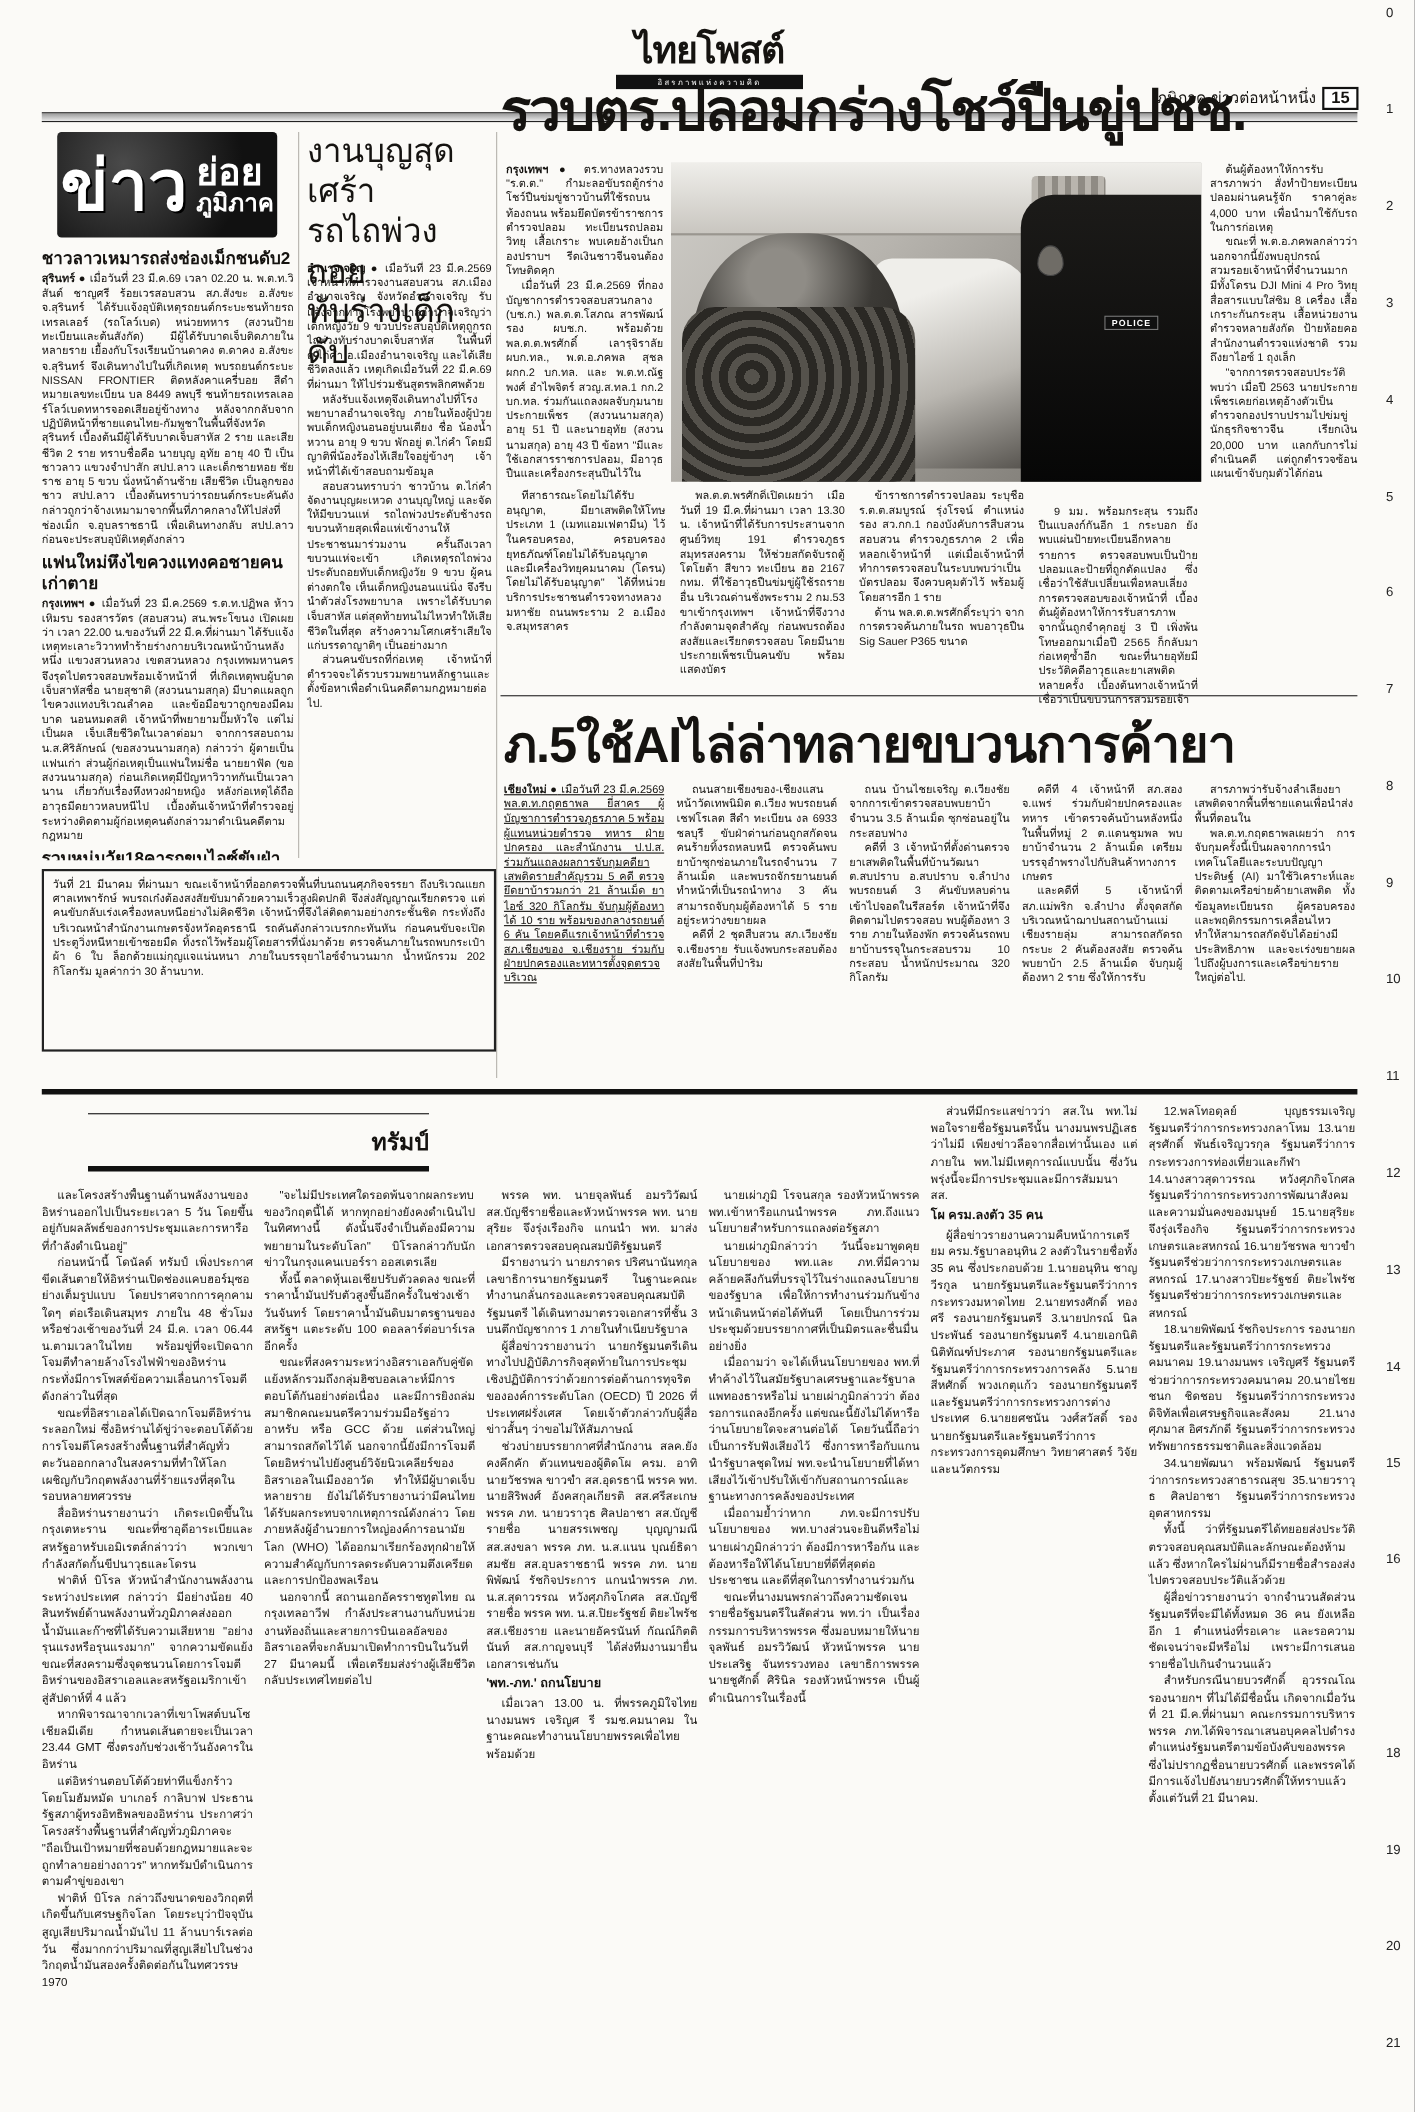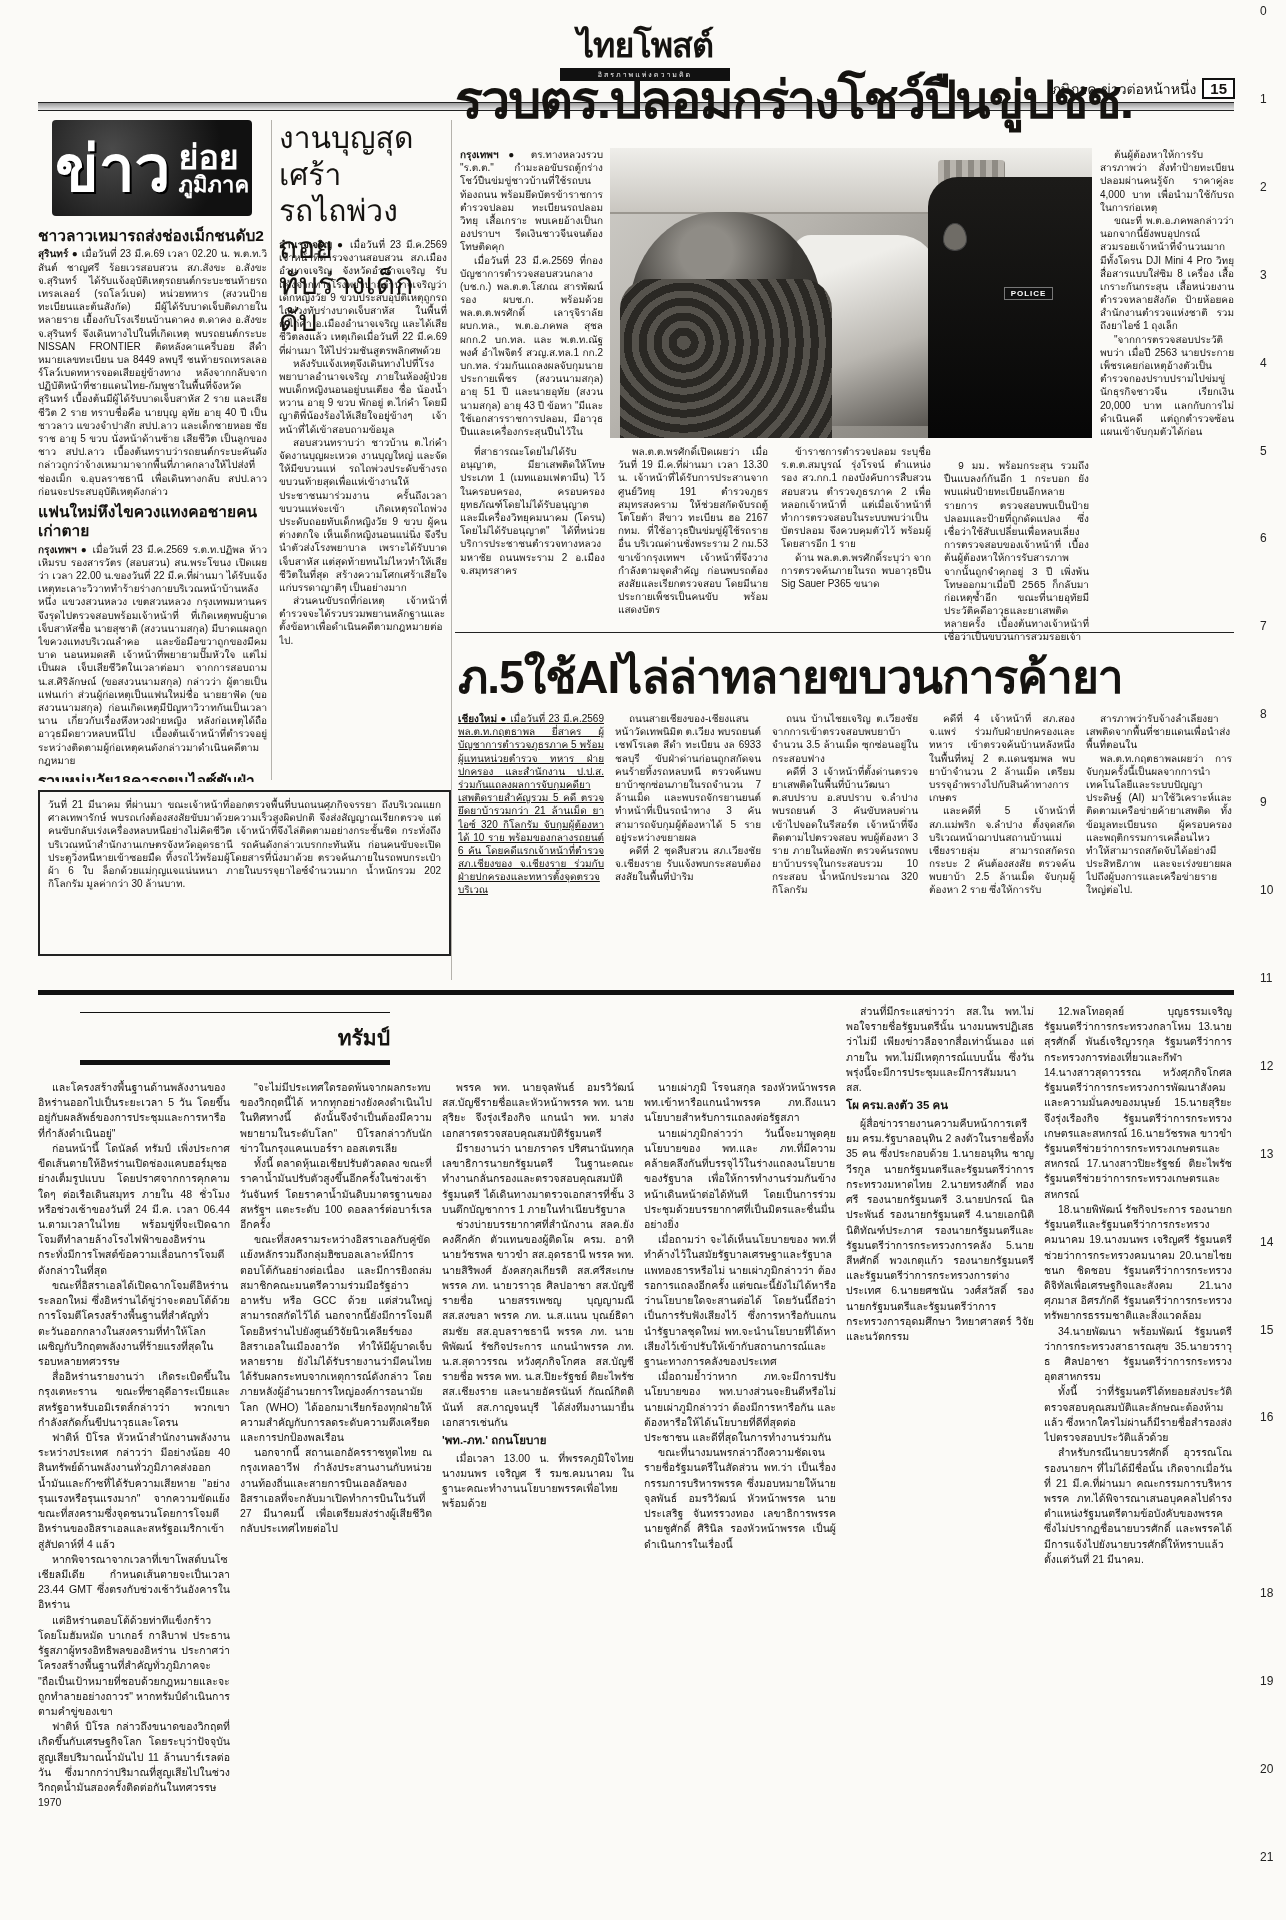--- a/index.html
+++ b/index.html
@@ -215,20 +215,21 @@
         <p>ทั้งนี้ ตลาดหุ้นเอเชียปรับตัวลดลง ขณะที่ราคาน้ำมันปรับตัวสูงขึ้นอีกครั้งในช่วงเช้าวันจันทร์ โดยราคาน้ำมันดิบมาตรฐานของสหรัฐฯ แตะระดับ 100 ดอลลาร์ต่อบาร์เรลอีกครั้ง</p>
         <p>ขณะที่สงครามระหว่างอิสราเอลกับคู่ขัดแย้งหลักรวมถึงกลุ่มฮิซบอลเลาะห์มีการตอบโต้กันอย่างต่อเนื่อง และมีการยิงถล่มสมาชิกคณะมนตรีความร่วมมือรัฐอ่าวอาหรับ หรือ GCC ด้วย แต่ส่วนใหญ่สามารถสกัดไว้ได้ นอกจากนี้ยังมีการโจมตีโดยอิหร่านไปยังศูนย์วิจัยนิวเคลียร์ของอิสราเอลในเมืองอาวัด ทำให้มีผู้บาดเจ็บหลายราย ยังไม่ได้รับรายงานว่ามีคนไทยได้รับผลกระทบจากเหตุการณ์ดังกล่าว โดยภายหลังผู้อำนวยการใหญ่องค์การอนามัยโลก (WHO) ได้ออกมาเรียกร้องทุกฝ่ายให้ความสำคัญกับการลดระดับความตึงเครียดและการปกป้องพลเรือน</p>
         <p>นอกจากนี้ สถานเอกอัครราชทูตไทย ณ กรุงเทลอาวีฟ กำลังประสานงานกับหน่วยงานท้องถิ่นและสายการบินเอลอัลของอิสราเอลที่จะกลับมาเปิดทำการบินในวันที่ 27 มีนาคมนี้ เพื่อเตรียมส่งร่างผู้เสียชีวิตกลับประเทศไทยต่อไป</p>
       </div>
   </div>
 
   <div class="abs col" style="left:442px;top:1080px;width:192px;height:828px;font-size:10.5px;line-height:1.45;">
     <div>
         <p>พรรค พท. นายจุลพันธ์ อมรวิวัฒน์ สส.บัญชีรายชื่อและหัวหน้าพรรค พท. นายสุริยะ จึงรุ่งเรืองกิจ แกนนำ พท. มาส่งเอกสารตรวจสอบคุณสมบัติรัฐมนตรี</p>
         <p>มีรายงานว่า นายภราดร ปริศนานันทกุล เลขาธิการนายกรัฐมนตรี ในฐานะคณะทำงานกลั่นกรองและตรวจสอบคุณสมบัติรัฐมนตรี ได้เดินทางมาตรวจเอกสารที่ชั้น 3 บนตึกบัญชาการ 1 ภายในทำเนียบรัฐบาล</p>
+        <p>ผู้สื่อข่าวรายงานว่า นายกรัฐมนตรีเดินทางไปปฏิบัติภารกิจสุดท้ายในการประชุมเชิงปฏิบัติการว่าด้วยการต่อต้านการทุจริตขององค์การระดับโลก (OECD) ปี 2026 ที่ประเทศฝรั่งเศส โดยเจ้าตัวกล่าวกับผู้สื่อข่าวสั้นๆ ว่าขอไม่ให้สัมภาษณ์</p>
         <p>ช่วงบ่ายบรรยากาศที่สำนักงาน สลค.ยังคงคึกคัก ตัวแทนของผู้ติดโผ ครม. อาทิ นายวัชรพล ขาวขำ สส.อุดรธานี พรรค พท. นายสิริพงศ์ อังคสกุลเกียรติ สส.ศรีสะเกษ พรรค ภท. นายวราวุธ ศิลปอาชา สส.บัญชีรายชื่อ นายสรรเพชญ บุญญามณี สส.สงขลา พรรค ภท. น.ส.แนน บุณย์ธิดา สมชัย สส.อุบลราชธานี พรรค ภท. นายพิพัฒน์ รัชกิจประการ แกนนำพรรค ภท. น.ส.สุดาวรรณ หวังศุภกิจโกศล สส.บัญชีรายชื่อ พรรค พท. น.ส.ปิยะรัฐชย์ ติยะไพรัช สส.เชียงราย และนายอัครนันท์ กัณณ์กิตตินันท์ สส.กาญจนบุรี ได้ส่งทีมงานมายื่นเอกสารเช่นกัน</p>
       </div>
     <div class="subhead">'พท.-ภท.' ถกนโยบาย</div>
     <div>
         <p>เมื่อเวลา 13.00 น. ที่พรรคภูมิใจไทย นางมนพร เจริญศ รี รมช.คมนาคม ในฐานะคณะทำงานนโยบายพรรคเพื่อไทย พร้อมด้วย</p>
       </div>
   </div>
   <div class="abs col" style="left:644px;top:1080px;width:192px;height:828px;font-size:10.5px;line-height:1.45;">
     <div>
         <p>นายเผ่าภูมิ โรจนสกุล รองหัวหน้าพรรค พท.เข้าหารือแกนนำพรรค ภท.ถึงแนวนโยบายสำหรับการแถลงต่อรัฐสภา</p>
@@ -246,20 +247,21 @@
     <div>
         <p>ผู้สื่อข่าวรายงานความคืบหน้าการเตรียม ครม.รัฐบาลอนุทิน 2 ลงตัวในรายชื่อทั้ง 35 คน ซึ่งประกอบด้วย 1.นายอนุทิน ชาญวีรกูล นายกรัฐมนตรีและรัฐมนตรีว่าการกระทรวงมหาดไทย 2.นายทรงศักดิ์ ทองศรี รองนายกรัฐมนตรี 3.นายปกรณ์ นิลประพันธ์ รองนายกรัฐมนตรี 4.นายเอกนิติ นิติทัณฑ์ประภาศ รองนายกรัฐมนตรีและรัฐมนตรีว่าการกระทรวงการคลัง 5.นายสีหศักดิ์ พวงเกตุแก้ว รองนายกรัฐมนตรีและรัฐมนตรีว่าการกระทรวงการต่างประเทศ 6.นายยศชนัน วงศ์สวัสดิ์ รองนายกรัฐมนตรีและรัฐมนตรีว่าการกระทรวงการอุดมศึกษา วิทยาศาสตร์ วิจัยและนวัตกรรม</p>
       </div>
   </div>
   <div class="abs col" style="left:1044px;top:1004px;width:188px;height:904px;font-size:10.5px;line-height:1.45;">
     <div>
         <p>12.พลโทอดุลย์ บุญธรรมเจริญ รัฐมนตรีว่าการกระทรวงกลาโหม 13.นายสุรศักดิ์ พันธ์เจริญวรกุล รัฐมนตรีว่าการกระทรวงการท่องเที่ยวและกีฬา 14.นางสาวสุดาวรรณ หวังศุภกิจโกศล รัฐมนตรีว่าการกระทรวงการพัฒนาสังคมและความมั่นคงของมนุษย์ 15.นายสุริยะ จึงรุ่งเรืองกิจ รัฐมนตรีว่าการกระทรวงเกษตรและสหกรณ์ 16.นายวัชรพล ขาวขำ รัฐมนตรีช่วยว่าการกระทรวงเกษตรและสหกรณ์ 17.นางสาวปิยะรัฐชย์ ติยะไพรัช รัฐมนตรีช่วยว่าการกระทรวงเกษตรและสหกรณ์</p>
         <p>18.นายพิพัฒน์ รัชกิจประการ รองนายกรัฐมนตรีและรัฐมนตรีว่าการกระทรวงคมนาคม 19.นางมนพร เจริญศรี รัฐมนตรีช่วยว่าการกระทรวงคมนาคม 20.นายไชยชนก ชิดชอบ รัฐมนตรีว่าการกระทรวงดิจิทัลเพื่อเศรษฐกิจและสังคม 21.นางศุภมาส อิศรภักดี รัฐมนตรีว่าการกระทรวงทรัพยากรธรรมชาติและสิ่งแวดล้อม</p>
         <p>34.นายพัฒนา พร้อมพัฒน์ รัฐมนตรีว่าการกระทรวงสาธารณสุข 35.นายวราวุธ ศิลปอาชา รัฐมนตรีว่าการกระทรวงอุตสาหกรรม</p>
         <p>ทั้งนี้ ว่าที่รัฐมนตรีได้ทยอยส่งประวัติตรวจสอบคุณสมบัติและลักษณะต้องห้ามแล้ว ซึ่งหากใครไม่ผ่านก็มีรายชื่อสำรองส่งไปตรวจสอบประวัติแล้วด้วย</p>
+        <p>ผู้สื่อข่าวรายงานว่า จากจำนวนสัดส่วนรัฐมนตรีที่จะมีได้ทั้งหมด 36 คน ยังเหลืออีก 1 ตำแหน่งที่รอเคาะ และรอความชัดเจนว่าจะมีหรือไม่ เพราะมีการเสนอรายชื่อไปเกินจำนวนแล้ว</p>
         <p>สำหรับกรณีนายบวรศักดิ์ อุวรรณโณ รองนายกฯ ที่ไม่ได้มีชื่อนั้น เกิดจากเมื่อวันที่ 21 มี.ค.ที่ผ่านมา คณะกรรมการบริหารพรรค ภท.ได้พิจารณาเสนอบุคคลไปดำรงตำแหน่งรัฐมนตรีตามข้อบังคับของพรรค ซึ่งไม่ปรากฏชื่อนายบวรศักดิ์ และพรรคได้มีการแจ้งไปยังนายบวรศักดิ์ให้ทราบแล้วตั้งแต่วันที่ 21 มีนาคม.</p>
       </div>
   </div>
 
   <div class="abs" style="left:1252px;top:0;width:30px;height:1920px;">
       <div class="ruler-num" style="top: 4px; left: 8px;">0</div>
       <div class="ruler-num" style="top: 91.9px; left: 8px;">1</div>
       <div class="ruler-num" style="top: 179.8px; left: 8px;">2</div>
       <div class="ruler-num" style="top: 267.7px; left: 8px;">3</div>
       <div class="ruler-num" style="top: 355.6px; left: 8px;">4</div>

